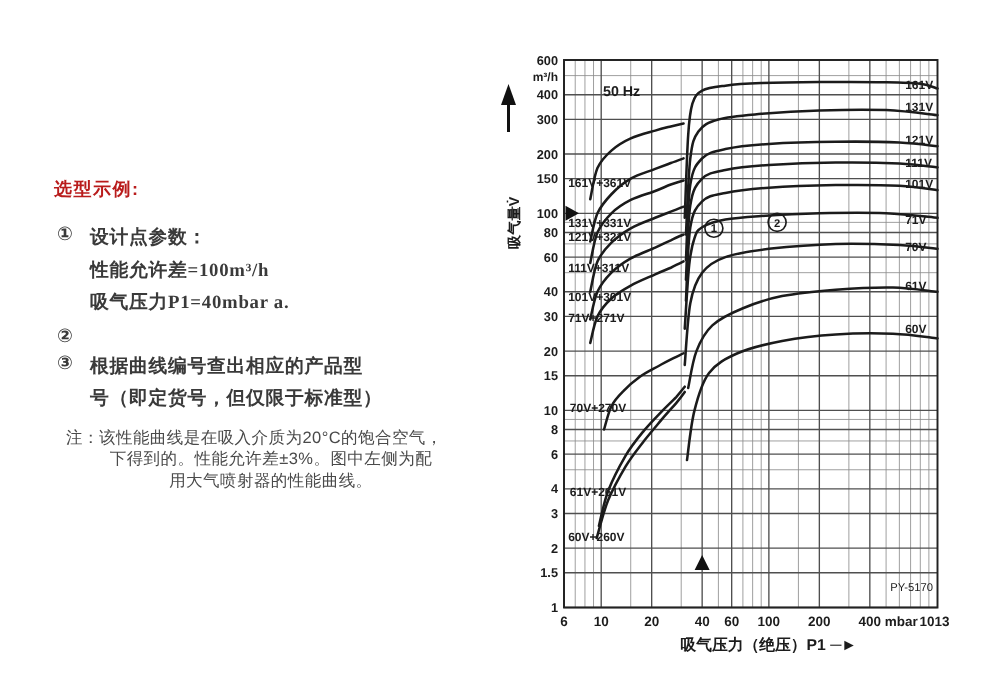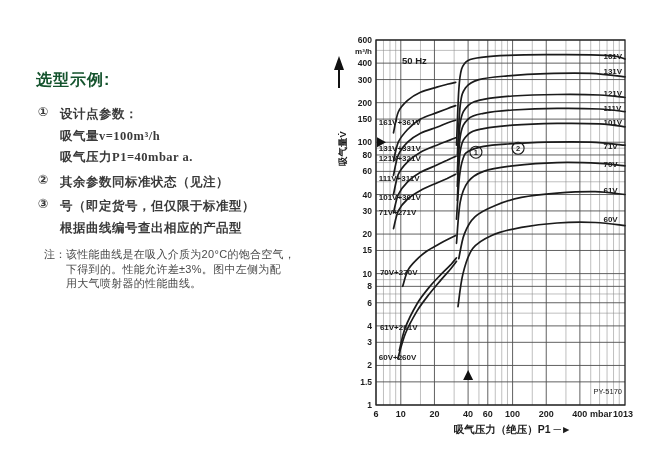--- a/index.html
+++ b/index.html
@@ -1,56 +1,55 @@
 <!DOCTYPE html>
 <html><head>
 <meta charset="utf-8">
 <style>
   html,body{margin:0;padding:0;background:#fff;}
   body{width:664px;height:449px;position:relative;overflow:hidden;
        font-family:"Liberation Sans","DejaVu Sans",sans-serif;color:#2b2b2b;}
   .page{position:absolute;inset:0;background:#fff;}
   .left-panel{position:absolute;left:36px;top:70px;width:300px;}
-  .lp-title{font-size:16px;font-weight:bold;letter-spacing:1px;margin-bottom:13px;color:#14532d;}
+  .lp-title{font-size:12px;font-weight:bold;letter-spacing:1px;margin-bottom:13px;color:#b91c1c;margin-top:48px;}
   .lp-item{display:flex;margin-bottom:3px;font-size:12.5px;font-weight:600;color:#3a3a3a;}
   .lp-item .num{width:22px;flex:0 0 22px;text-align:left;padding-left:2px;}
   .lp-item .lines div{line-height:21.5px;letter-spacing:0.5px;font-family:Liberation Serif, serif;}
   .lp-note{display:flex;margin-top:8px;margin-left:8px;font-size:11px;color:#4a4a4a;}
   .lp-note .note-label{flex:0 0 22px;line-height:14.5px;}
-  .lp-note .note-lines div{line-height:14.5px;letter-spacing:0.3px;}
+  .lp-note .note-lines div{line-height:14.5px;letter-spacing:0.3px;text-align:center;}
   .chart-wrap{position:absolute;left:330px;top:26px;width:334px;height:423px;}
   svg text{fill:#1c1c1c;}
 </style>
 </head>
 <body>
 
 <div class="page">
 
   <div class="left-panel">
     <div class="lp-title">选型示例:</div>
     <div id="lp-items">
         <div class="lp-item">
           <span class="num">①</span>
           <div class="lines">
             <div>设计点参数：</div>
-            <div>吸气量v=100m³/h</div>
+            <div>性能允许差=100m³/h</div>
             <div>吸气压力P1=40mbar a.</div>
           </div>
         </div>
         <div class="lp-item">
           <span class="num">②</span>
           <div class="lines">
-            <div>其余参数同标准状态（见注）</div>
           </div>
         </div>
         <div class="lp-item">
           <span class="num">③</span>
           <div class="lines">
+            <div>根据曲线编号查出相应的产品型</div>
             <div>号（即定货号，但仅限于标准型）</div>
-            <div>根据曲线编号查出相应的产品型</div>
           </div>
         </div>
       </div>
     <div class="lp-note">
       <span class="note-label">注：</span>
       <div class="note-lines" id="note-lines">
           <div>该性能曲线是在吸入介质为20°C的饱合空气，</div>
           <div>下得到的。性能允许差±3%。图中左侧为配</div>
           <div>用大气喷射器的性能曲线。</div>
         </div>

